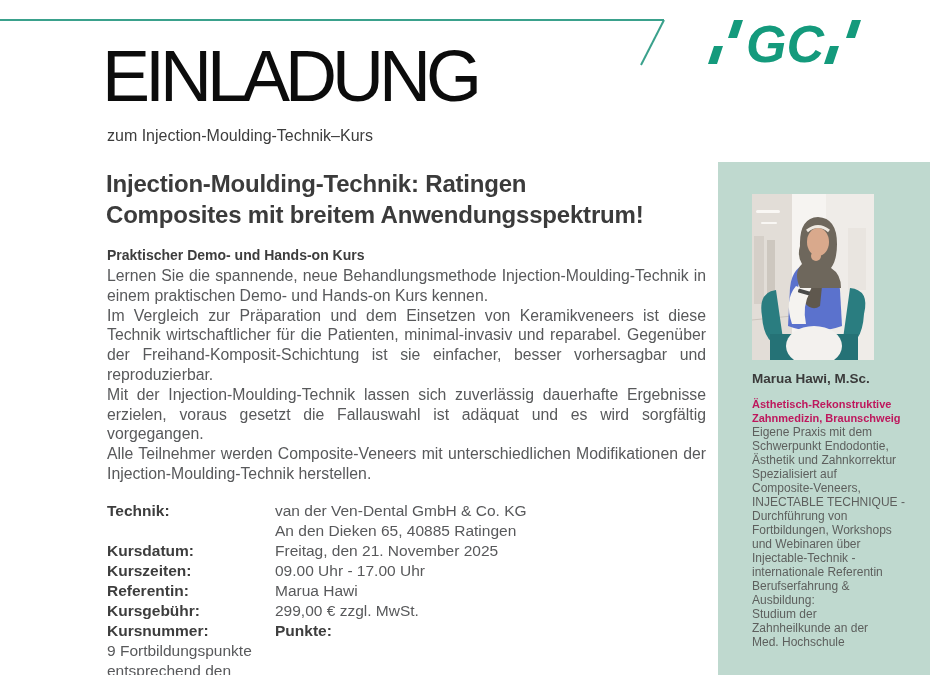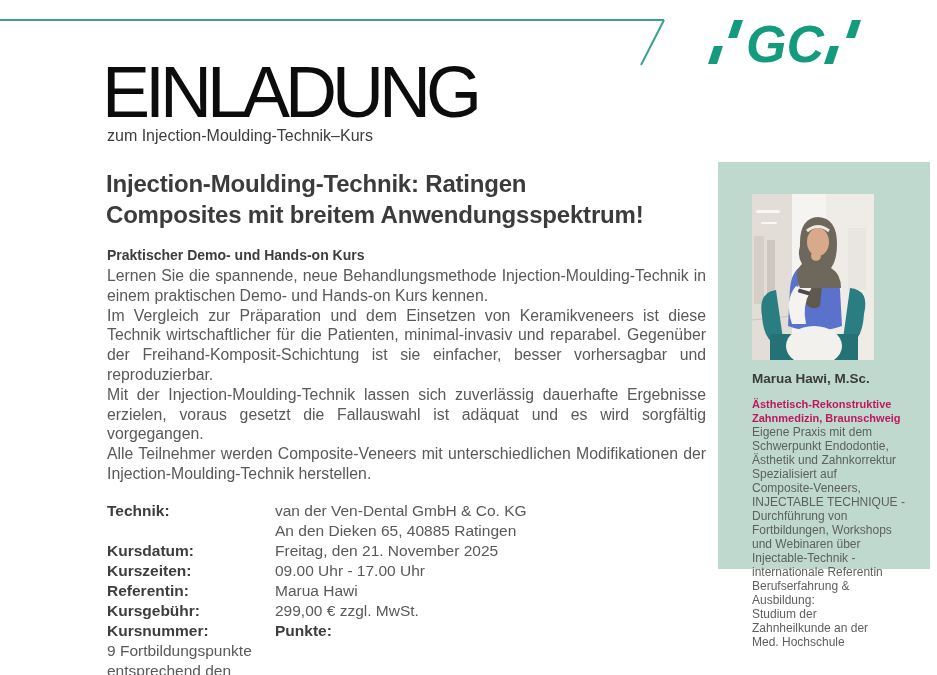--- a/index.html
+++ b/index.html
@@ -11,40 +11,40 @@
   .abs { position:absolute; }
 
   
   .top-rule { left:0; top:0; width:937px; height:70px; }
 
   
   .gc-logo { left:700px; top:16px; width:180px; height:52px; }
 
   
   .page-title {
-    left:102px; top:56px; font-size:72px; line-height:72px;
+    left:102px; top:40px; font-size:72px; line-height:72px;
     font-weight:400; letter-spacing:-5px; color:#0c0c0c;
   }
   .page-subtitle { left:107px; top:127px; font-size:16px; color:#3d3d3d; }
   .headline {
     left:106px; top:168px; width:610px; font-size:24px; line-height:31px;
     font-weight:700; color:#3b3b3b; white-space:pre-line; letter-spacing:-0.2px;
   }
   .section-heading { left:107px; top:247px; font-size:14px; font-weight:700; color:#3d3d3d; }
   .body-copy { left:107px; top:266px; width:599px; font-size:15.8px; line-height:19.8px; }
   .body-copy p { text-align:justify; }
 
   .details { left:107px; top:501px; width:606px; display:grid;
              grid-template-columns:168px 1fr; font-size:15.5px; line-height:20px; }
   .details .lbl { font-weight:700; color:#3d3d3d; }
   .details .val { color:#58595b; white-space:pre-line; }
 
   
   .speaker-panel {
-    left:718px; top:162px; width:212px; height:407px;
+    left:718px; top:162px; width:212px; height:513px;
     padding:32px 20px 0 34px; background:#bfd9cf;
   }
   .speaker-photo { width:122px; height:166px; display:block; }
   .speaker-name { margin-top:11px; font-size:13.5px; font-weight:700; color:#3a3a3a; }
   .speaker-title { margin-top:11px; font-size:11px; font-weight:700; color:#be185d;
                    line-height:14px; white-space:pre-line; }
   .speaker-bio { margin-top:0; font-size:12px; line-height:14px; color:#5d5f5d;
                  white-space:pre-line; }
 </style>
 </head>

